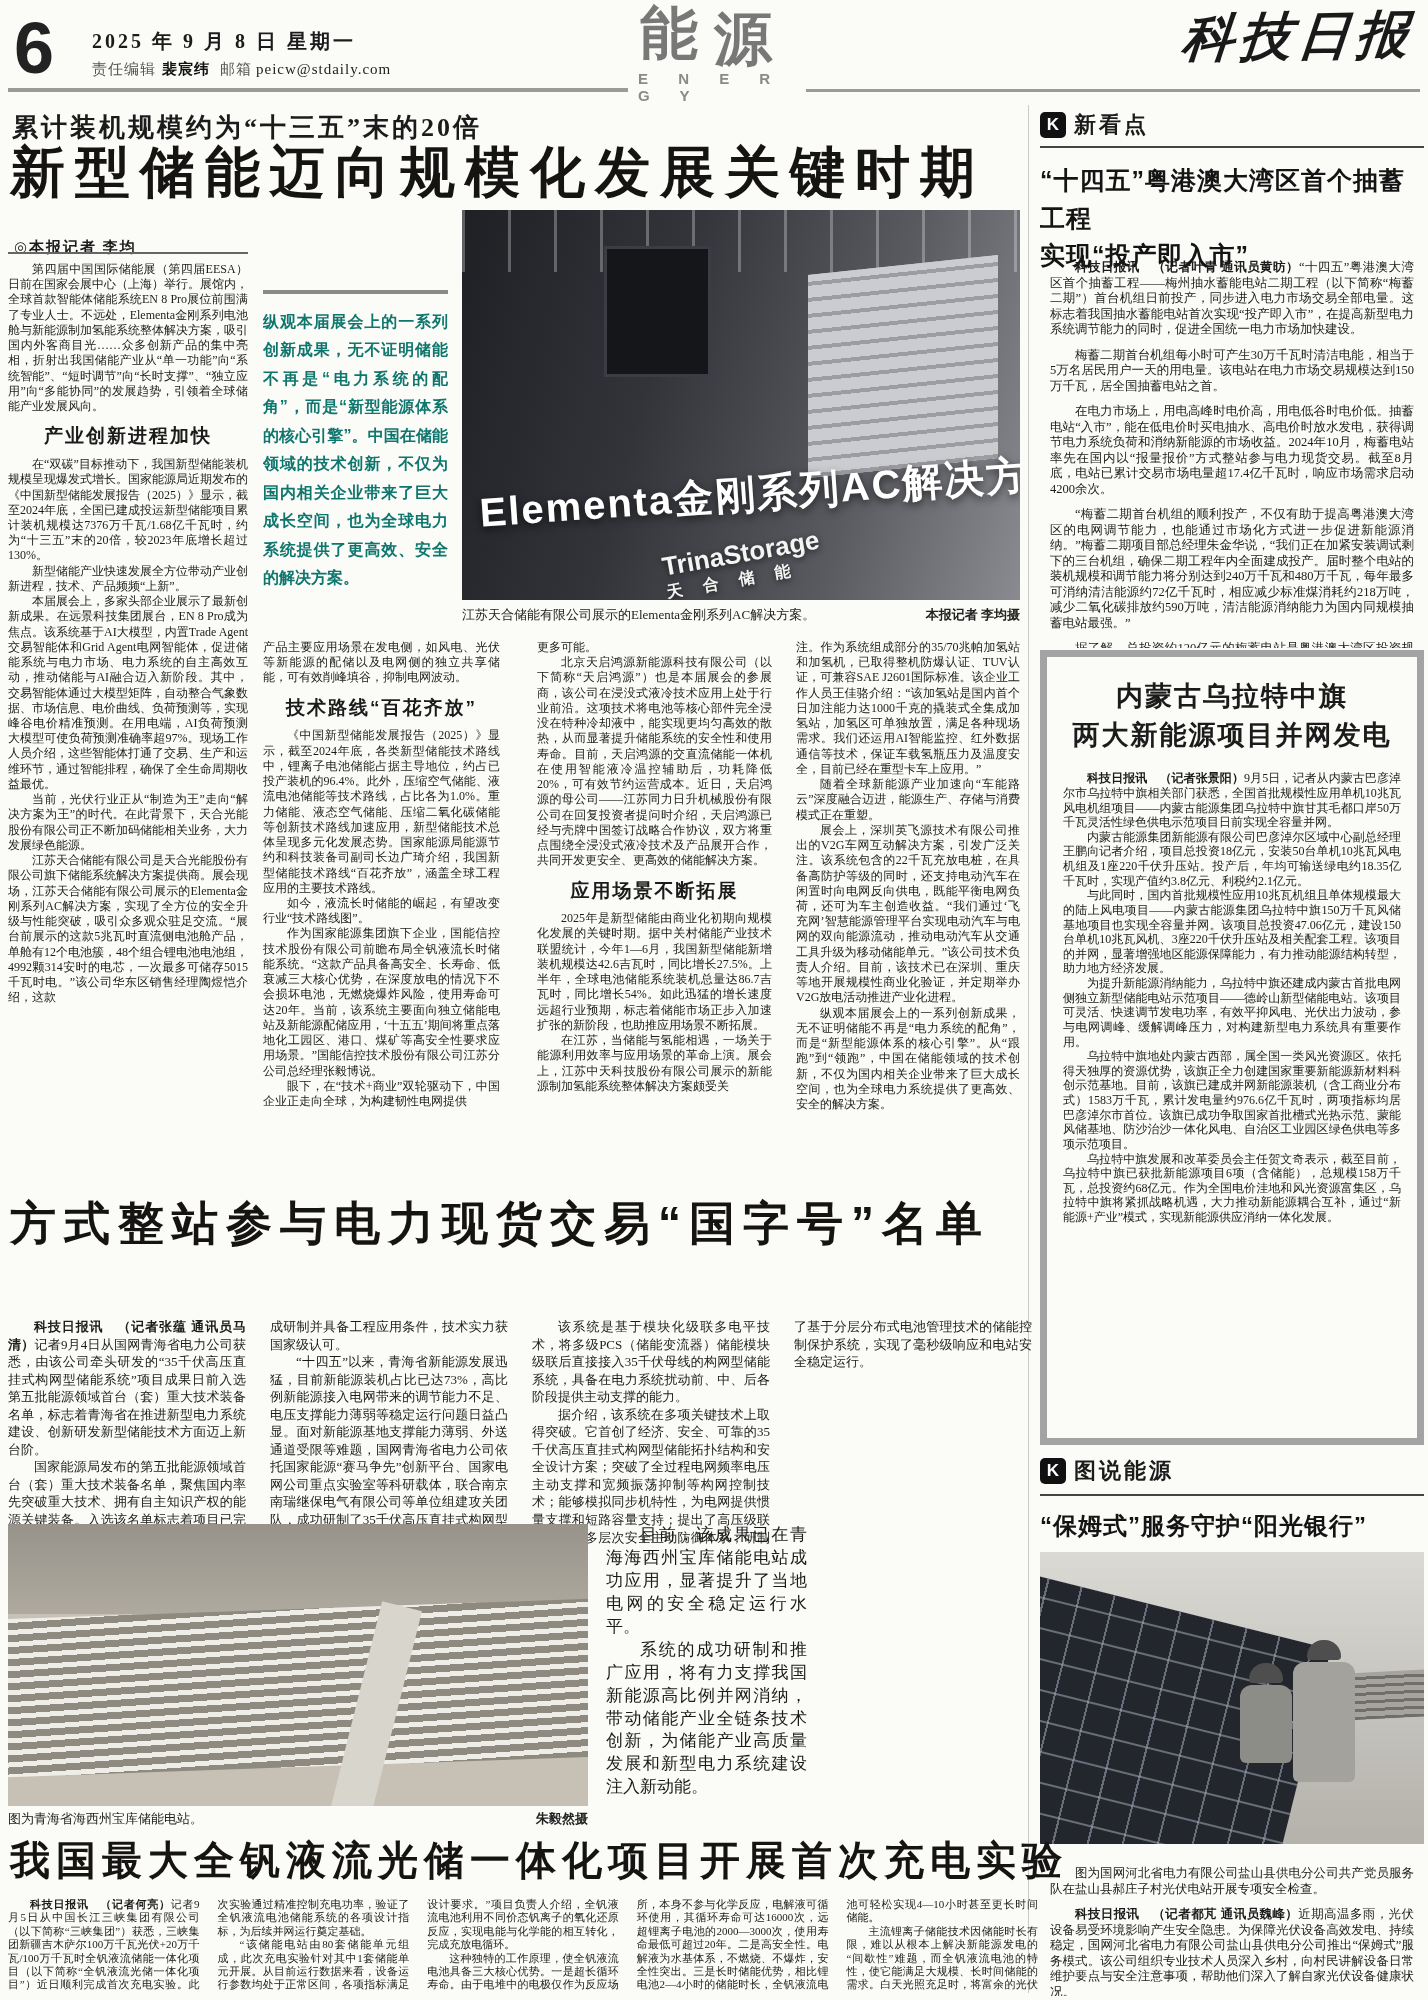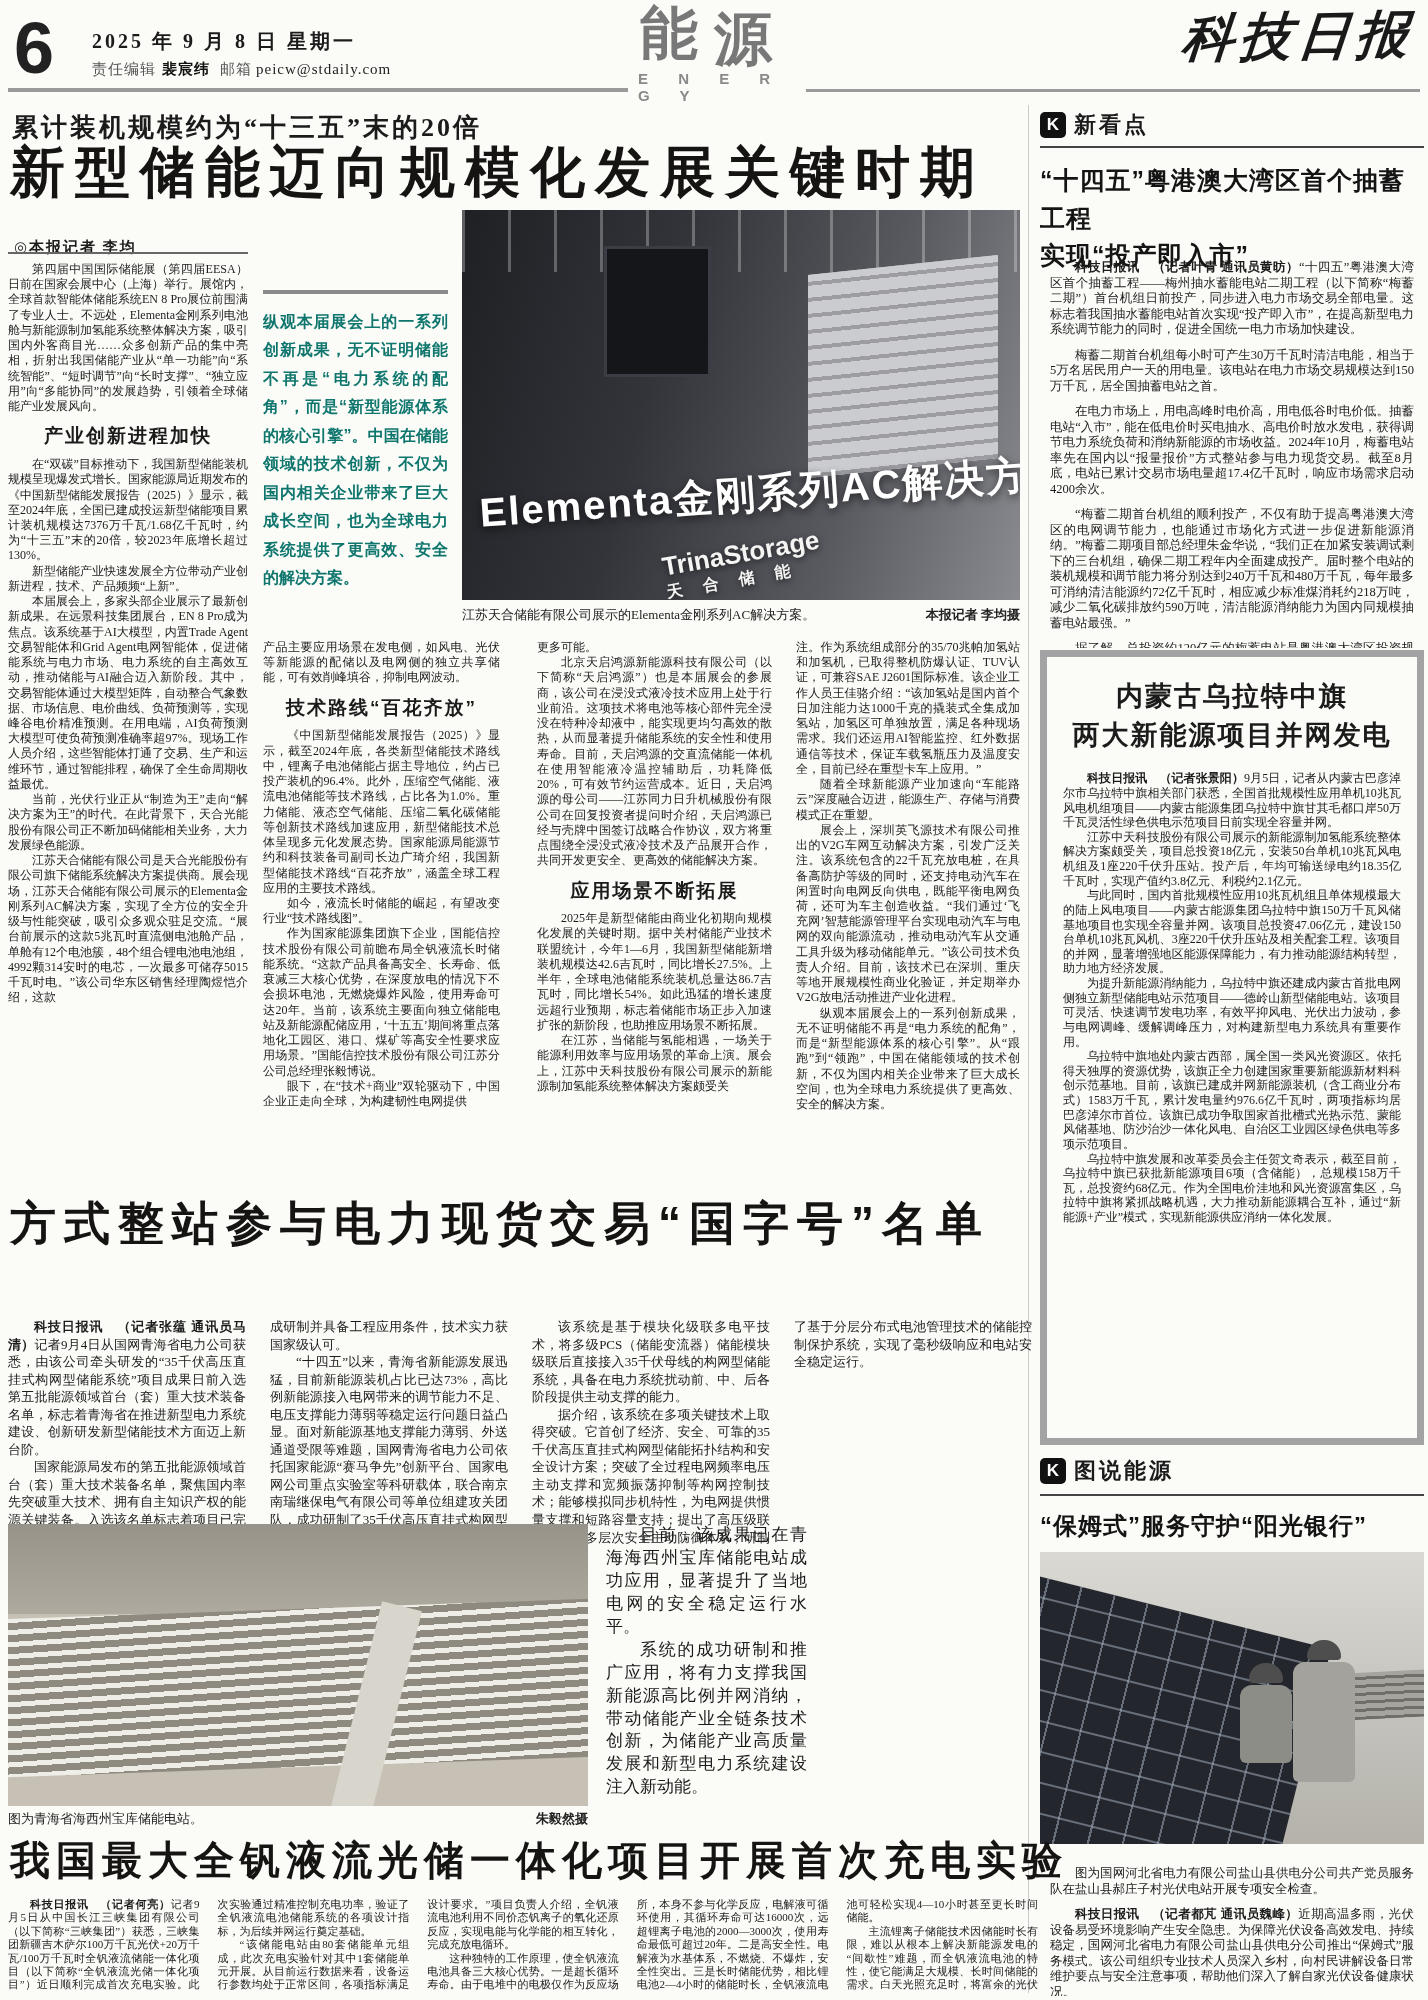--- a/index.html
+++ b/index.html
@@ -210,21 +210,21 @@
       <p>据了解，总投资约120亿元的梅蓄电站是粤港澳大湾区投资规模最大的抽蓄工程，建成后将推动粤港澳大湾区抽蓄在运规模、调节能力分别突破1000万千瓦和2000万千瓦。</p>
     </div>
 
     <div class="redbox">
       <h2 class="rb-h">
         <span>内蒙古乌拉特中旗</span><br>
         <span>两大新能源项目并网发电</span>
       </h2>
       <div class="rb-body">
         <p><b>科技日报讯</b>　<b>（记者张景阳）</b><span>9月5日，记者从内蒙古巴彦淖尔市乌拉特中旗相关部门获悉，全国首批规模性应用单机10兆瓦风电机组项目——内蒙古能源集团乌拉特中旗甘其毛都口岸50万千瓦灵活性绿色供电示范项目日前实现全容量并网。</span></p>
-        <p>江苏中天科技股份有限公司展示的新能源制加氢能系统整体解决方案颇受关，项目总投资18亿元，安装50台单机10兆瓦风电机组及1座220千伏升压站。投产后，年均可输送绿电约18.35亿千瓦时，实现产值约3.8亿元、利税约2.1亿元。</p>
+        <p>内蒙古能源集团新能源有限公司巴彦淖尔区域中心副总经理王鹏向记者介绍，项目总投资18亿元，安装50台单机10兆瓦风电机组及1座220千伏升压站。投产后，年均可输送绿电约18.35亿千瓦时，实现产值约3.8亿元、利税约2.1亿元。</p>
         <p>与此同时，国内首批规模性应用10兆瓦机组且单体规模最大的陆上风电项目——内蒙古能源集团乌拉特中旗150万千瓦风储基地项目也实现全容量并网。该项目总投资47.06亿元，建设150台单机10兆瓦风机、3座220千伏升压站及相关配套工程。该项目的并网，显著增强地区能源保障能力，有力推动能源结构转型，助力地方经济发展。</p>
         <p>为提升新能源消纳能力，乌拉特中旗还建成内蒙古首批电网侧独立新型储能电站示范项目——德岭山新型储能电站。该项目可灵活、快速调节发电功率，有效平抑风电、光伏出力波动，参与电网调峰、缓解调峰压力，对构建新型电力系统具有重要作用。</p>
         <p>乌拉特中旗地处内蒙古西部，属全国一类风光资源区。依托得天独厚的资源优势，该旗正全力创建国家重要新能源新材料科创示范基地。目前，该旗已建成并网新能源装机（含工商业分布式）1583万千瓦，累计发电量约976.6亿千瓦时，两项指标均居巴彦淖尔市首位。该旗已成功争取国家首批槽式光热示范、蒙能风储基地、防沙治沙一体化风电、自治区工业园区绿色供电等多项示范项目。</p>
         <p>乌拉特中旗发展和改革委员会主任贺文奇表示，截至目前，乌拉特中旗已获批新能源项目6项（含储能），总规模158万千瓦，总投资约68亿元。作为全国电价洼地和风光资源富集区，乌拉特中旗将紧抓战略机遇，大力推动新能源耦合互补，通过“新能源+产业”模式，实现新能源供应消纳一体化发展。</p>
       </div>
     </div>
 
     <div class="sb-head" style="top:1352px">
       <span class="klogo">K</span>
       <span class="lbl">图说能源</span>

